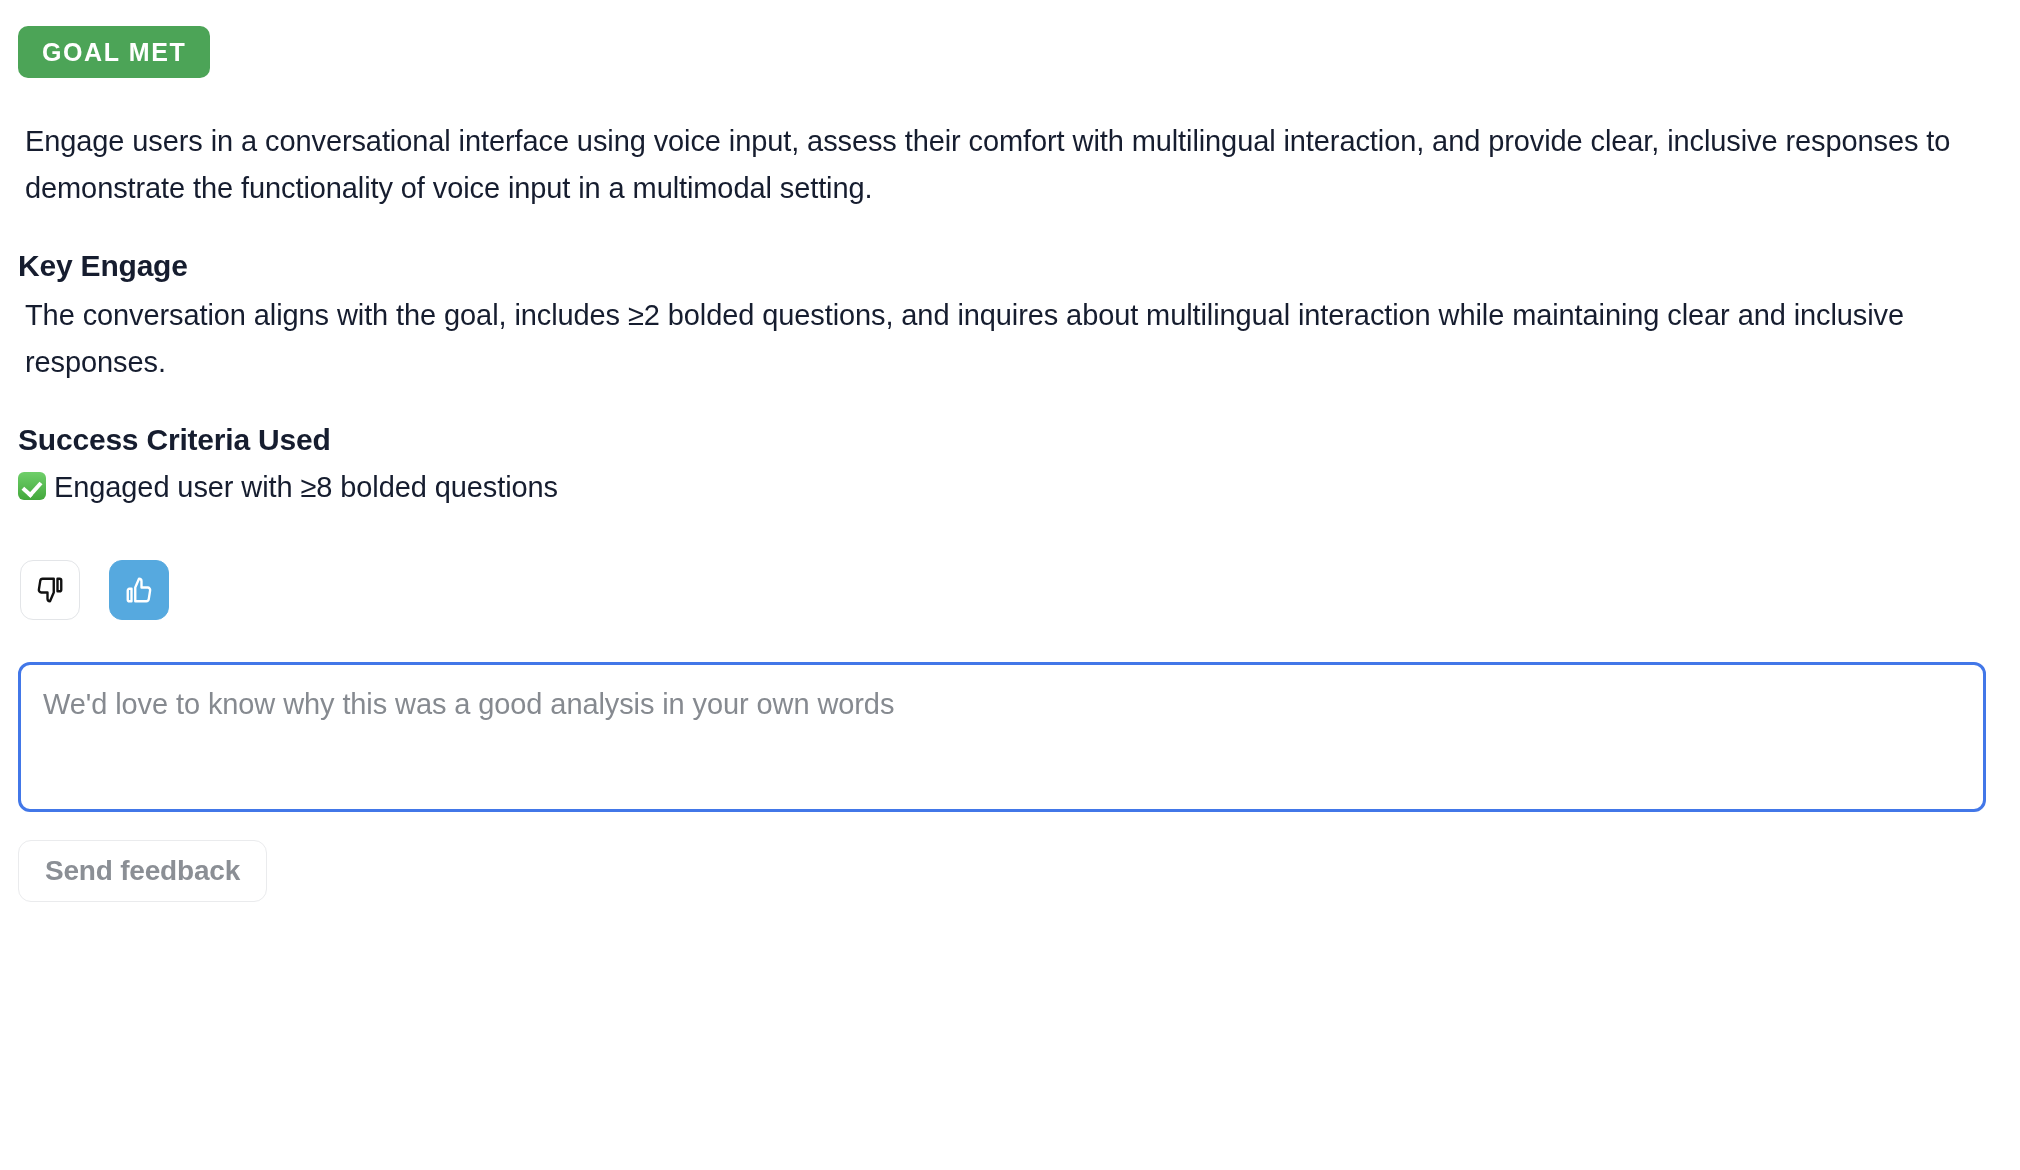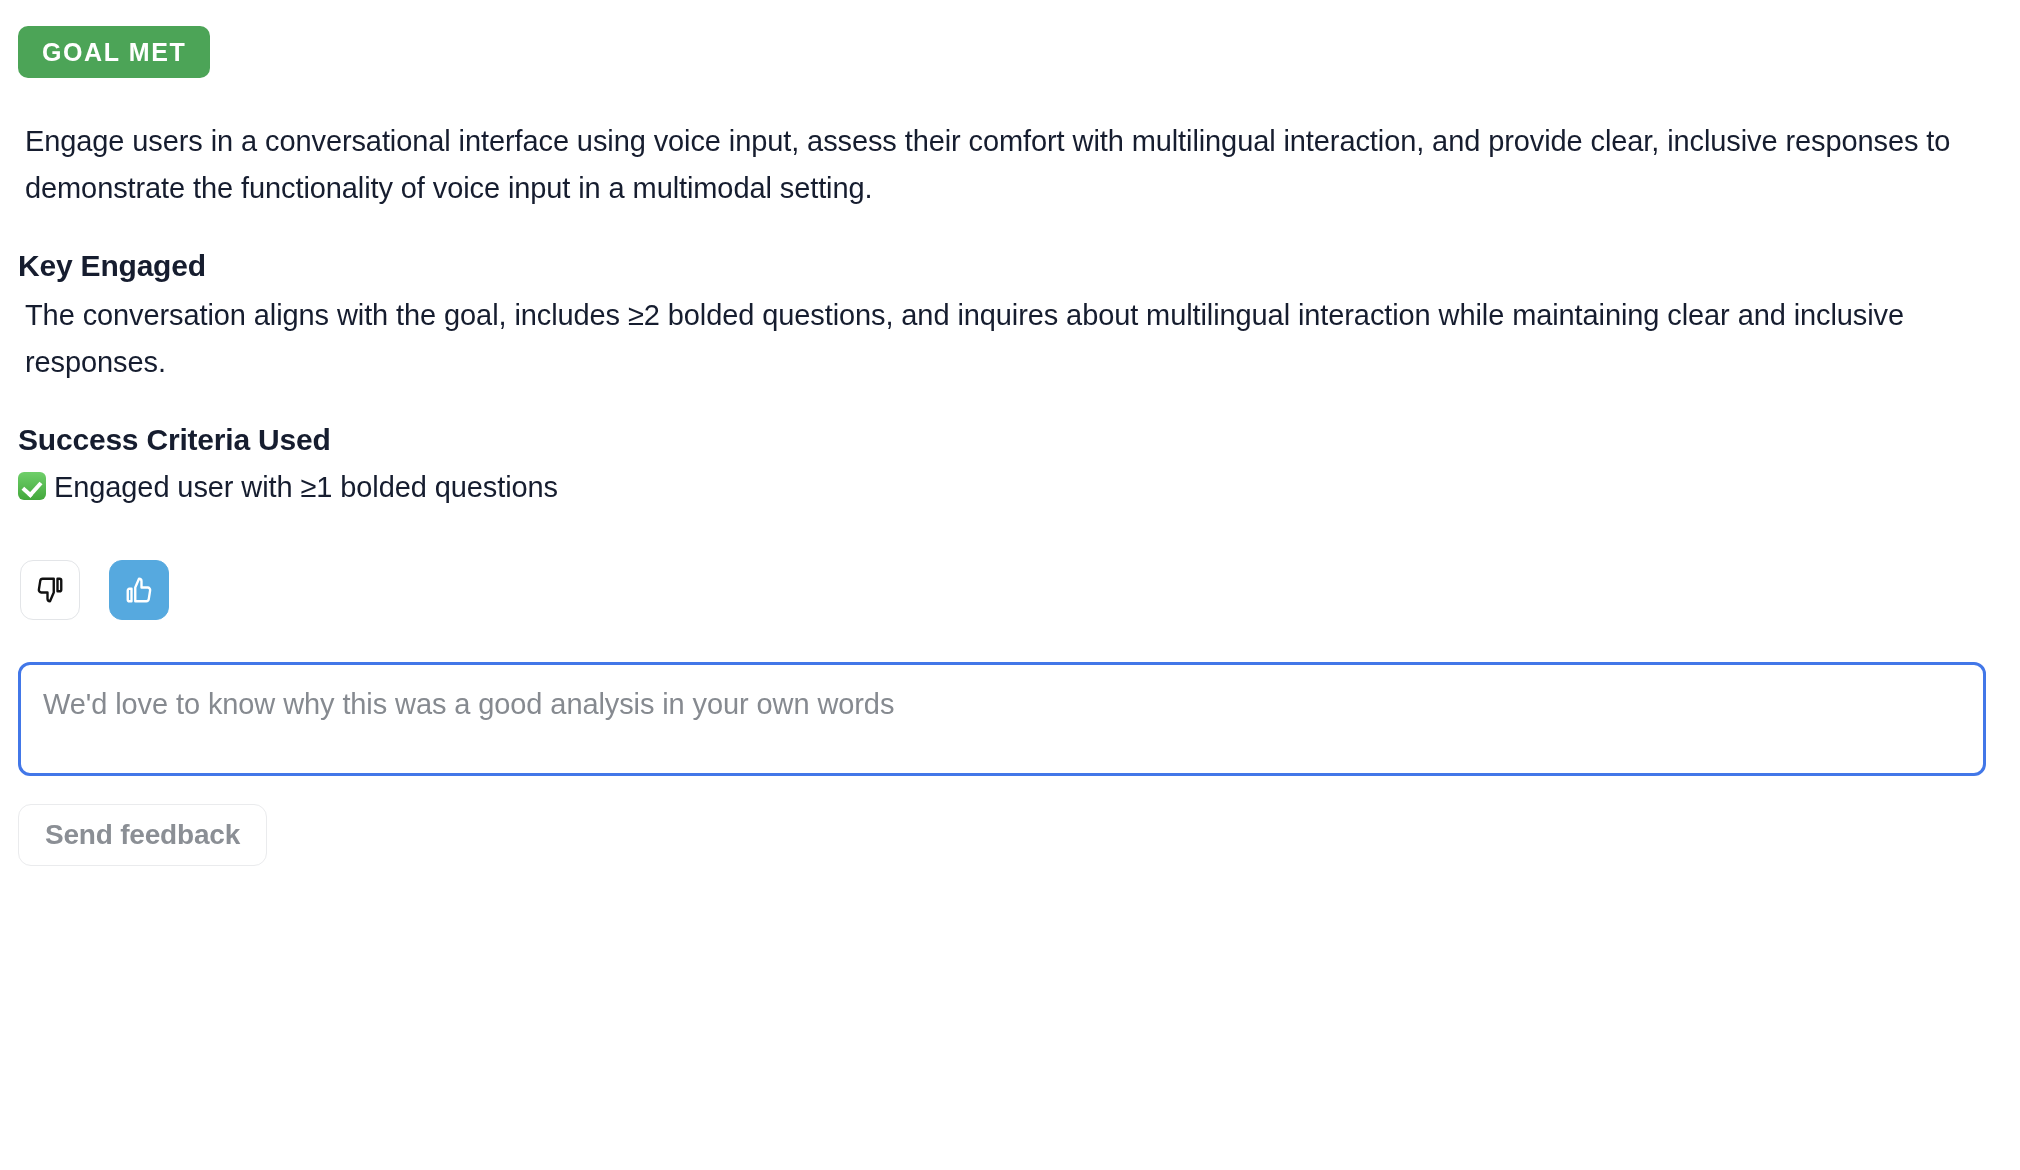--- a/index.html
+++ b/index.html
@@ -125,21 +125,21 @@
   .vote-btn.up {
     background: #56A9DF;
     border: 1.5px solid #56A9DF;
   }
   .vote-btn svg { display: block; }
 
   
   .feedback-area {
     margin-top: 42px;
     width: 1968px;
-    height: 114px;
+    height: 150px;
     border: 3px solid #4277E8;
     border-radius: 12px;
     background: #ffffff;
     padding: 18px 22px;
     font-family: "Liberation Sans", sans-serif;
     font-size: 29px;
     line-height: 1.5;
     color: #161D2F;
     resize: none;
     outline: none;
@@ -174,30 +174,30 @@
 
   <div class="badge-row">
     <span class="badge">GOAL MET</span>
   </div>
 
   <div class="section first">
     <p class="body-text">Engage users in a conversational interface using voice input, assess their comfort with multilingual interaction, and provide clear, inclusive responses to demonstrate the functionality of voice input in a multimodal setting.</p>
   </div>
 
   <div class="section">
-    <h2 class="heading">Key Engaged</h2>
+    <h2 class="heading">Key Engage</h2>
     <p class="body-text">The conversation aligns with the goal, includes ≥2 bolded questions, and inquires about multilingual interaction while maintaining clear and inclusive responses.</p>
   </div>
 
   <div class="section">
     <h2 class="heading">Success Criteria Used</h2>
     <ul class="criteria-list">
       <li class="criteria-item">
         <span class="check-emoji"></span>
-        <span>Engaged user with ≥1 bolded questions</span>
+        <span>Engaged user with ≥8 bolded questions</span>
       </li>
     </ul>
   </div>
 
   <div class="vote-row">
     <button class="vote-btn down">
       <svg width="30" height="30" viewBox="0 0 24 24" fill="none" stroke="#111111" stroke-width="1.9" stroke-linecap="round" stroke-linejoin="round">
         <path d="M10 15v4a2 2 0 0 0 2 2l3-7V3H6.2a2 2 0 0 0-2 1.7l-1.1 7A2 2 0 0 0 5 14h5z"></path>
         <path d="M18 3h1.7A1.3 1.3 0 0 1 21 4.3v7.4A1.3 1.3 0 0 1 19.7 13H18z"></path>
       </svg>

